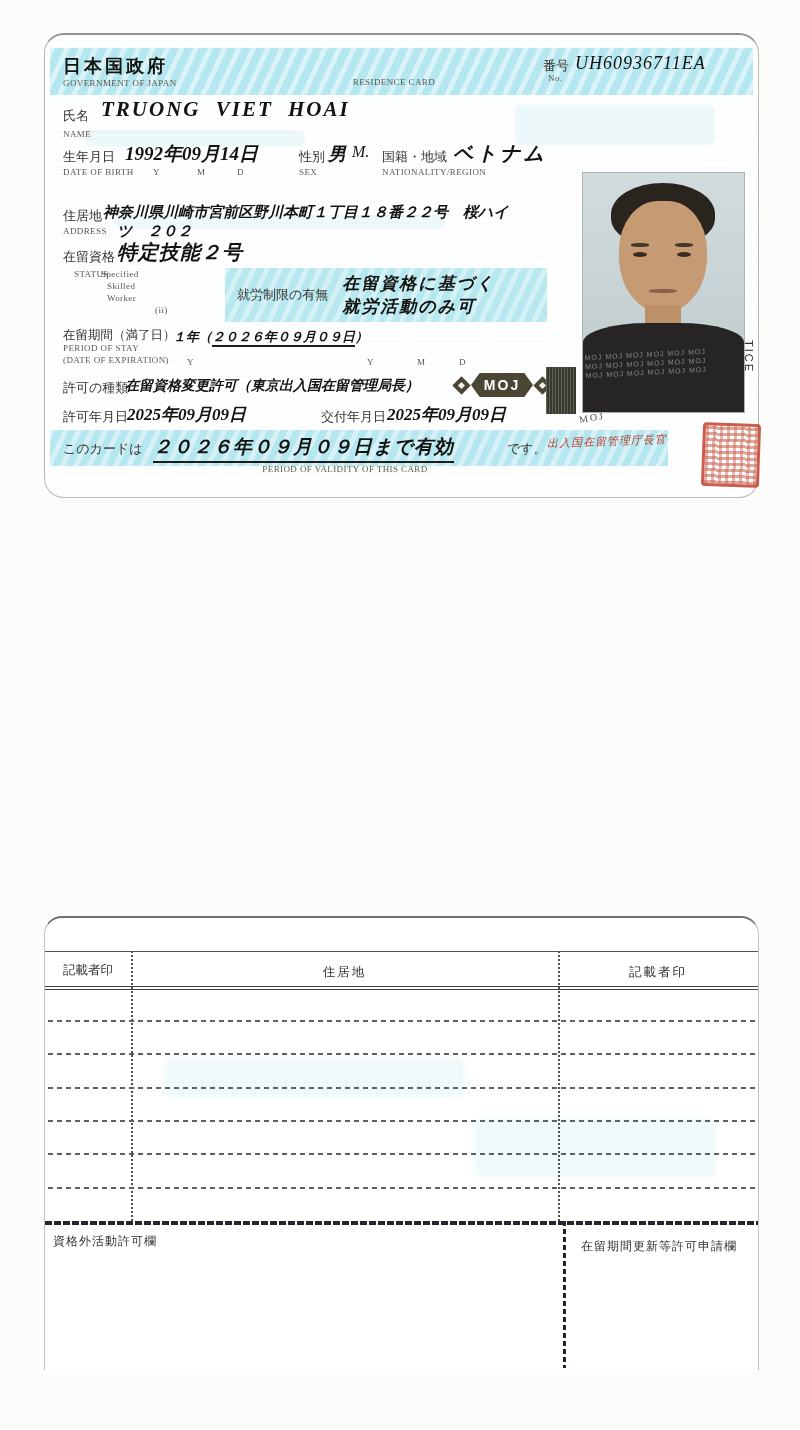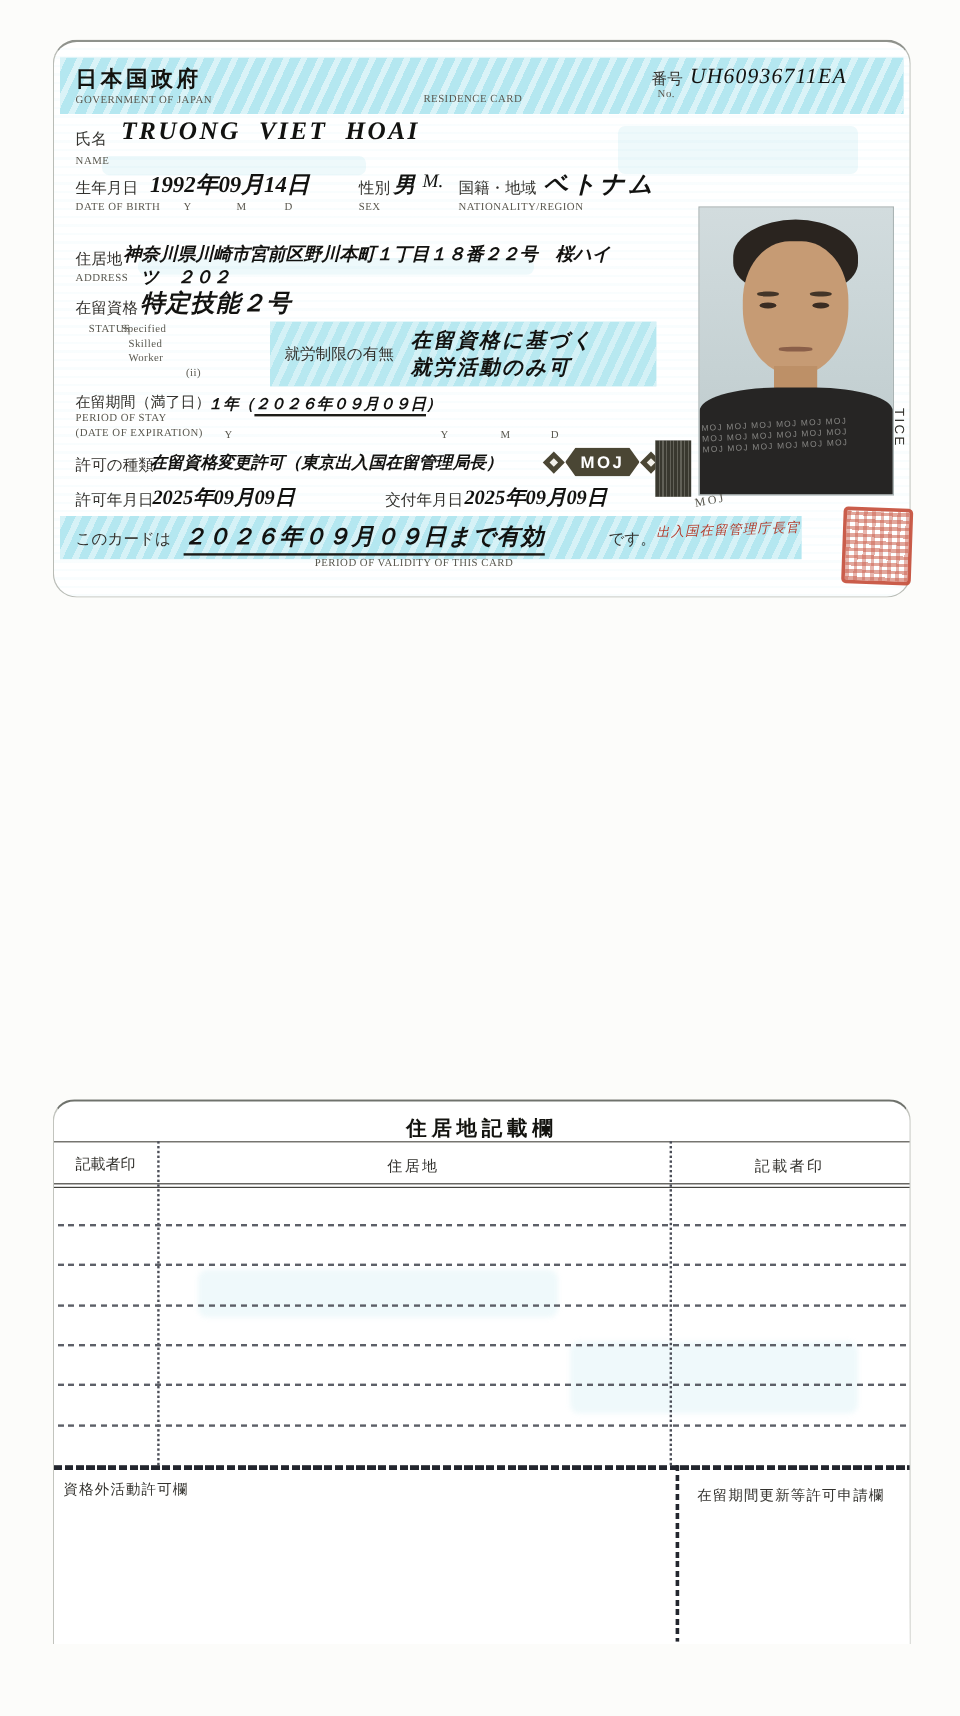--- a/index.html
+++ b/index.html
@@ -214,21 +214,20 @@
   </div>
   <div class="abs photo-under-moj" style="left:534px;top:377px;">MOJ</div>
   <div class="abs tice" style="left:698px;top:305px;">TICE</div>
 </div>
 
 <div class="abs back-card">
 
   <div class="back-wm" style="left:120px;top:140px;width:300px;height:40px;"></div>
   <div class="back-wm" style="left:430px;top:200px;width:240px;height:60px;"></div>
 
-  <div class="abs jp-big center" style="left:0;right:0;top:11px;font-size:17px;letter-spacing:4px;font-weight:600;">住居地記載欄</div>
 
   <div class="thinline" style="top:33px;"></div>
 
   <div class="abs lbl-jp center" style="left:0px;top:44px;width:86px;font-size:12.5px;">記載者印</div>
   <div class="abs lbl-jp center" style="left:86px;top:46px;width:427px;font-size:12.5px;letter-spacing:2px;">住居地</div>
   <div class="abs lbl-jp center" style="left:513px;top:46px;width:200px;font-size:12.5px;letter-spacing:2px;">記載者印</div>
 
   <div class="hline" style="top:68px;border-top:1px solid #44433e;"></div>
   <div class="hline" style="top:71px;border-top:1px solid #44433e;"></div>
 

